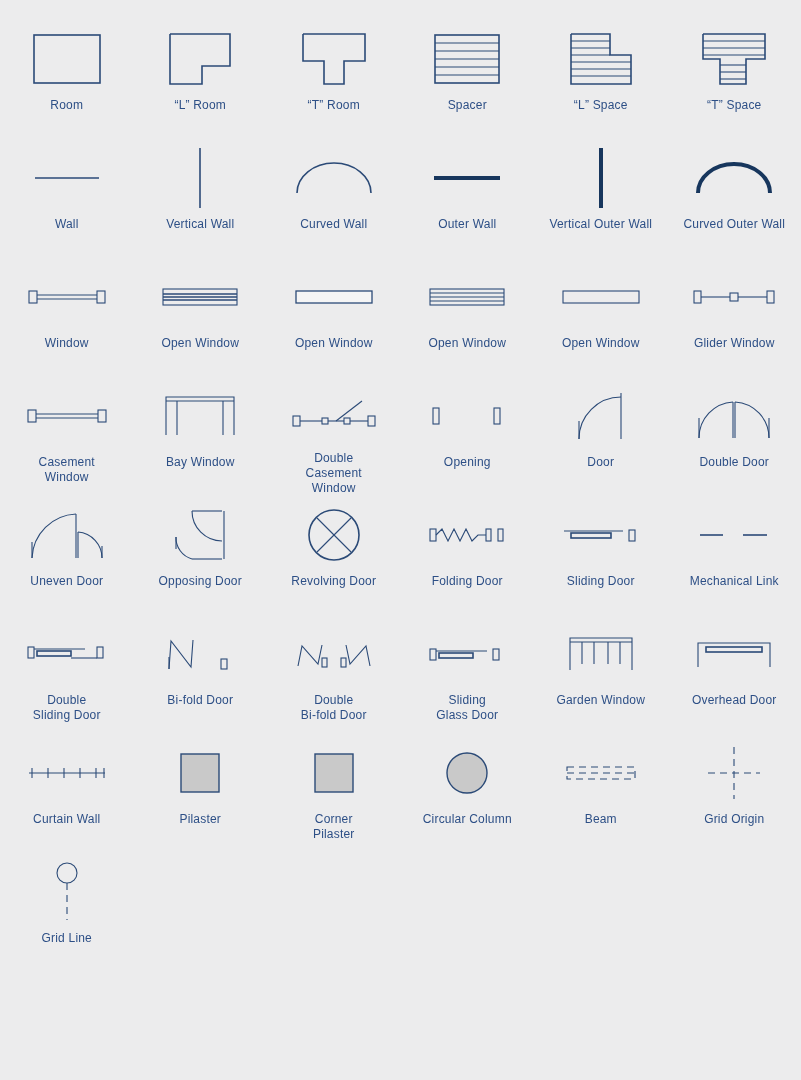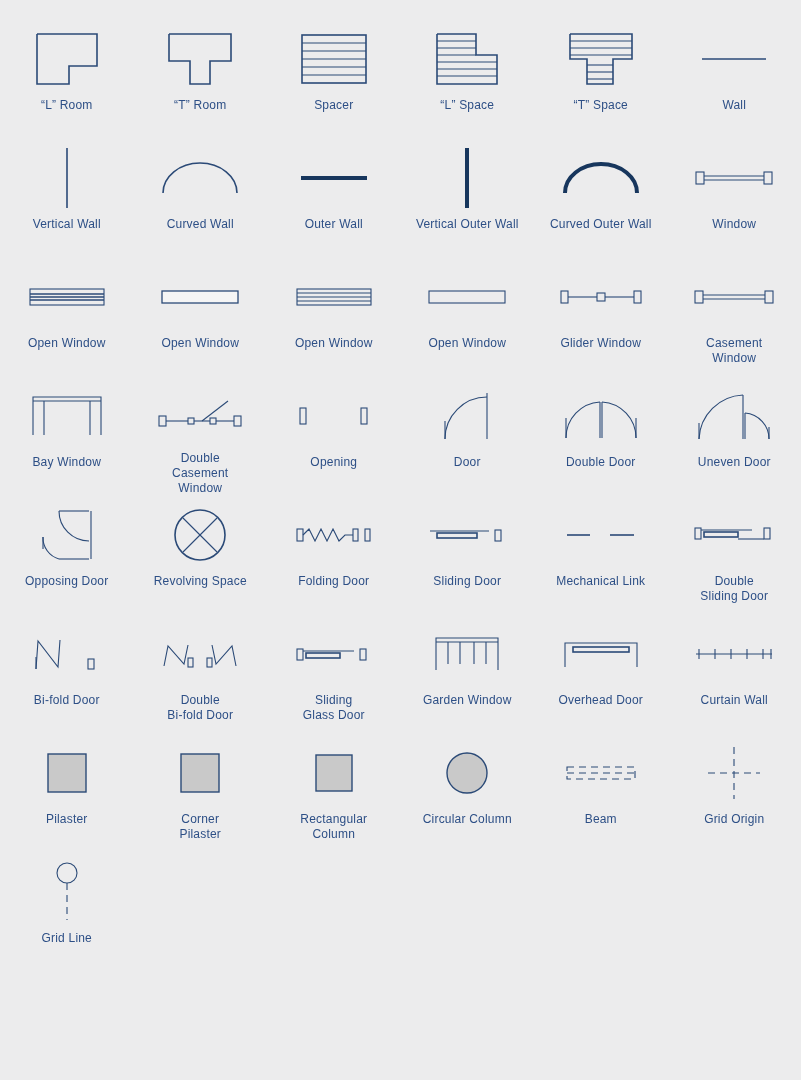--- a/index.html
+++ b/index.html
@@ -46,20 +46,28 @@
   .st-thick{fill:none;stroke:#17365d;stroke-width:4;stroke-linecap:butt;}
   .fill-gray{fill:#c9c9c9;stroke:#2b4a77;stroke-width:1.4;}
   .fill-white{fill:#f5f5f5;stroke:#2b4a77;stroke-width:1.3;}
   .dash{stroke-dasharray:7 5;}
 </style>
 </head>
 <body>
 
 <div id="stencil">
 
+  <div class="cell">
+    <div class="art">
+      <svg width="68" height="50">
+          <rect class="st" x="1" y="1" width="66" height="48"></rect>
+        </svg>
+    </div>
+    <div class="cap">Room</div>
+  </div>
 
   <div class="cell">
     <div class="art">
       <svg width="62" height="52">
           <polyline class="st" points="1,1 61,1 61,33 33,33 33,51 1,51 1,1"></polyline>
         </svg>
     </div>
     <div class="cap">“L” Room</div>
   </div>
 
@@ -355,21 +363,21 @@
   </div>
 
   <div class="cell">
     <div class="art">
       <svg width="54" height="54">
         <circle class="st" cx="27" cy="27" r="25"></circle>
         <line class="st-thin" x1="10" y1="10" x2="44" y2="44"></line>
         <line class="st-thin" x1="44" y1="10" x2="10" y2="44"></line>
       </svg>
     </div>
-    <div class="cap">Revolving Space</div>
+    <div class="cap">Revolving Door</div>
   </div>
 
   <div class="cell">
     <div class="art">
       <svg width="76" height="24">
         <rect class="st-thin" x="1" y="6" width="6" height="12"></rect>
         <rect class="st-thin" x="57" y="6" width="5" height="12"></rect>
         <rect class="st-thin" x="69" y="6" width="5" height="12"></rect>
         <polyline class="st-thin" points="7,12 13,6 19,18 25,6 31,18 37,6 43,18 49,12 57,12"></polyline>
       </svg>
@@ -504,29 +512,20 @@
   <div class="cell">
     <div class="art">
       <svg width="40" height="40">
           <rect class="fill-gray" x="1" y="1" width="38" height="38"></rect>
         </svg>
     </div>
     <div class="cap" style="white-space:pre-line">Corner
 Pilaster</div>
   </div>
 
-  <div class="cell">
-    <div class="art">
-      <svg width="38" height="38">
-          <rect class="fill-gray" x="1" y="1" width="36" height="36"></rect>
-        </svg>
-    </div>
-    <div class="cap" style="white-space:pre-line">Rectangular
-Column</div>
-  </div>
 
   <div class="cell">
     <div class="art">
       <svg width="42" height="42">
           <circle class="fill-gray" cx="21" cy="21" r="20"></circle>
         </svg>
     </div>
     <div class="cap">Circular Column</div>
   </div>
 

